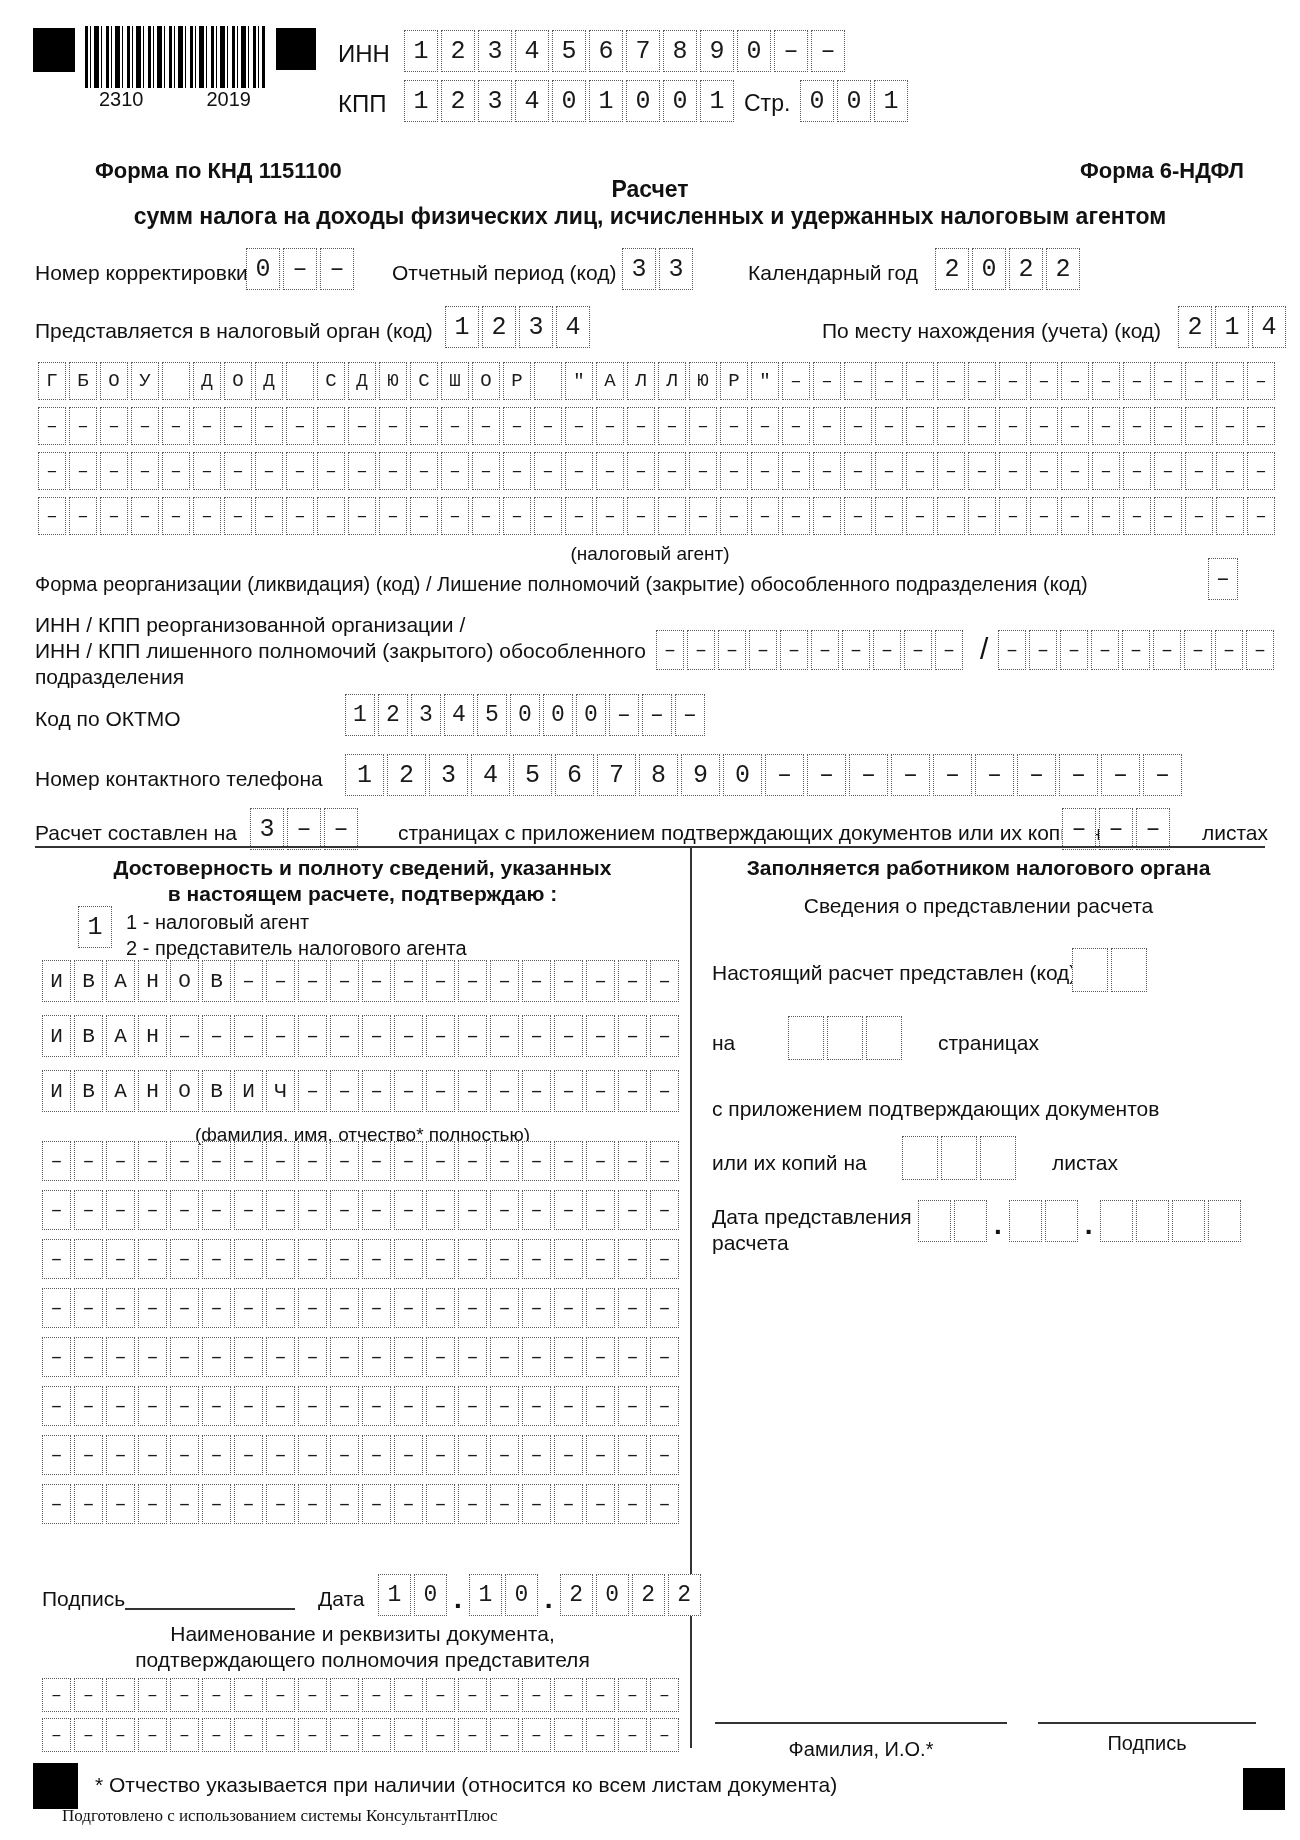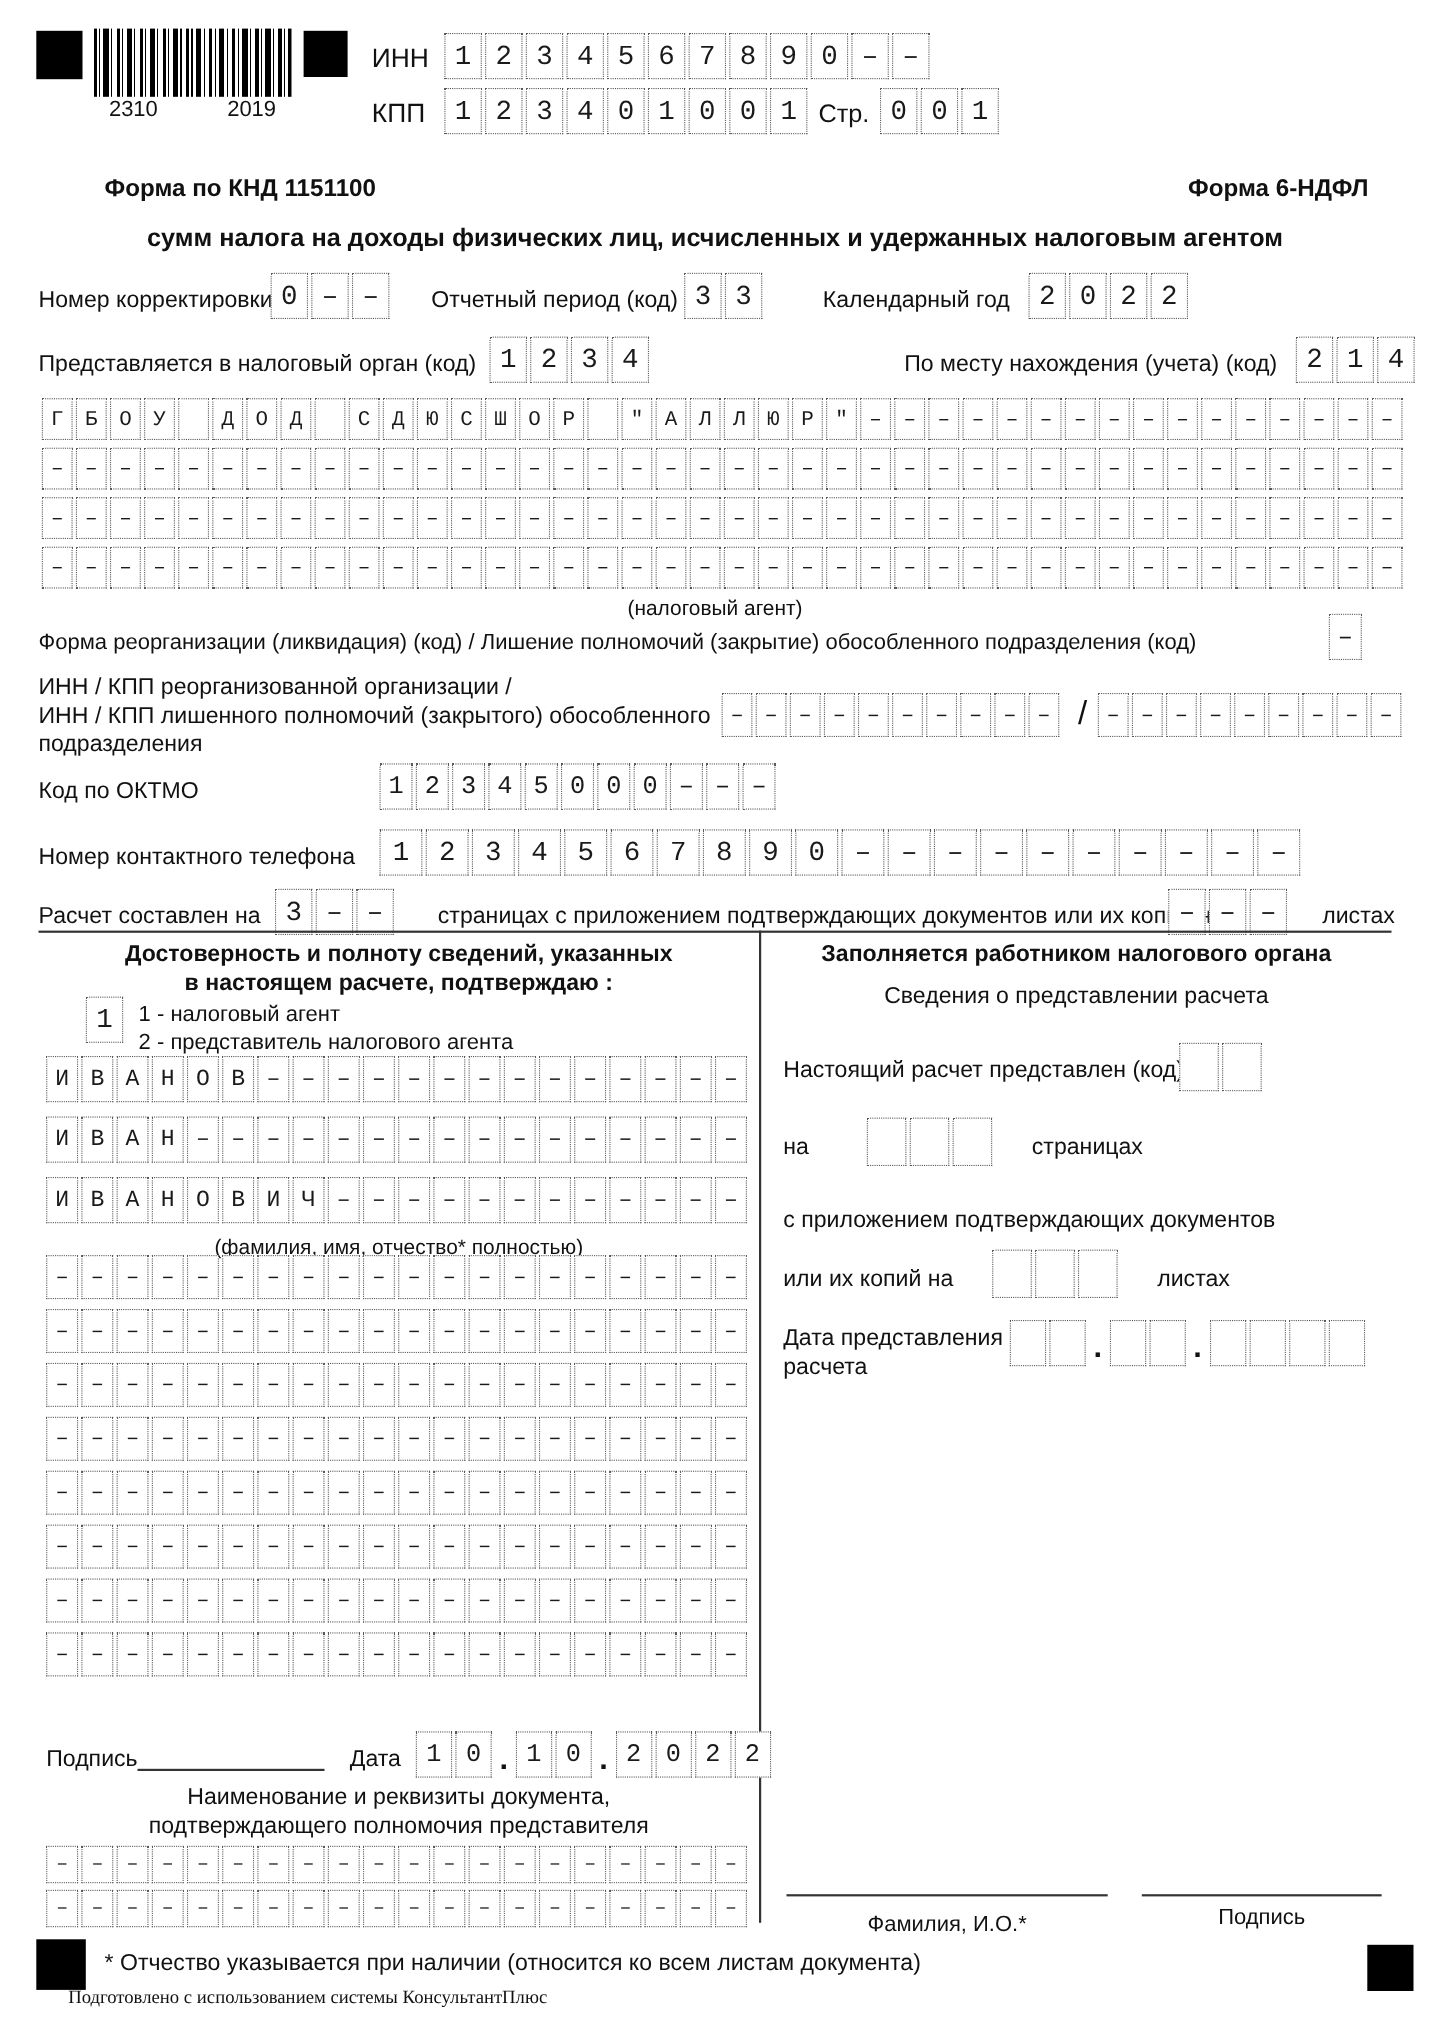--- a/index.html
+++ b/index.html
@@ -82,20 +82,21 @@
     </div>
   <span class="abs lbl" style="left:744px;top:90px;font-size:23px;">Стр.</span>
   <div class="abs cells w34" style="left:800px;top:80px;">
       <span class="cell">0</span>
       <span class="cell">0</span>
       <span class="cell">1</span>
     </div>
 
   <span class="abs lbl b" style="left:95px;top:158px;font-size:22px;">Форма по КНД 1151100</span>
   <span class="abs lbl b" style="right:56px;top:158px;font-size:22px;">Форма 6-НДФЛ</span>
+  <div class="abs ctr b" style="left:0;right:0;top:176px;font-size:23px;">Расчет</div>
   <div class="abs ctr b" style="left:0;right:0;top:203px;font-size:23px;">сумм налога на доходы физических лиц, исчисленных и удержанных налоговым агентом</div>
 
   <span class="abs lbl" style="left:35px;top:260px;">Номер корректировки</span>
   <div class="abs cells w34" style="left:246px;top:248px;">
       <span class="cell">0</span>
       <span class="cell">–</span>
       <span class="cell">–</span>
     </div>
   <span class="abs lbl" style="left:392px;top:260px;">Отчетный период (код)</span>
   <div class="abs cells w34" style="left:622px;top:248px;">

